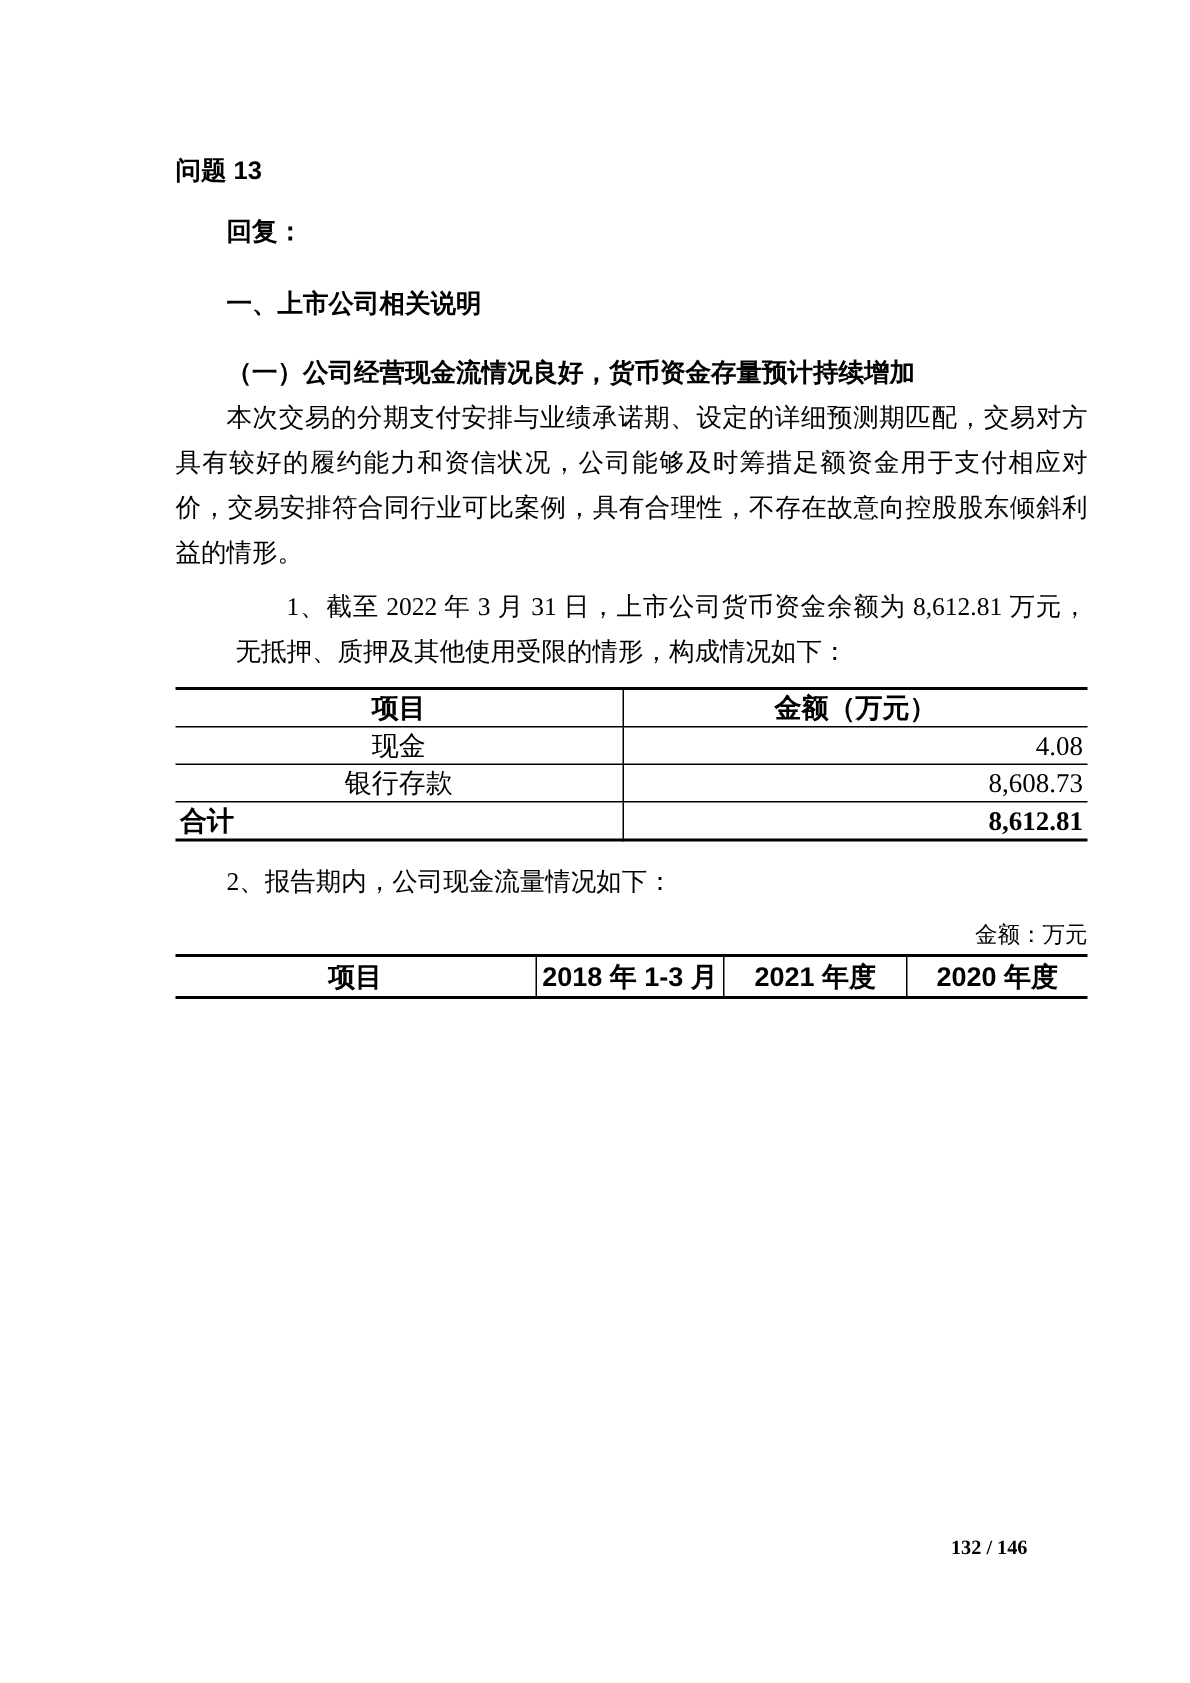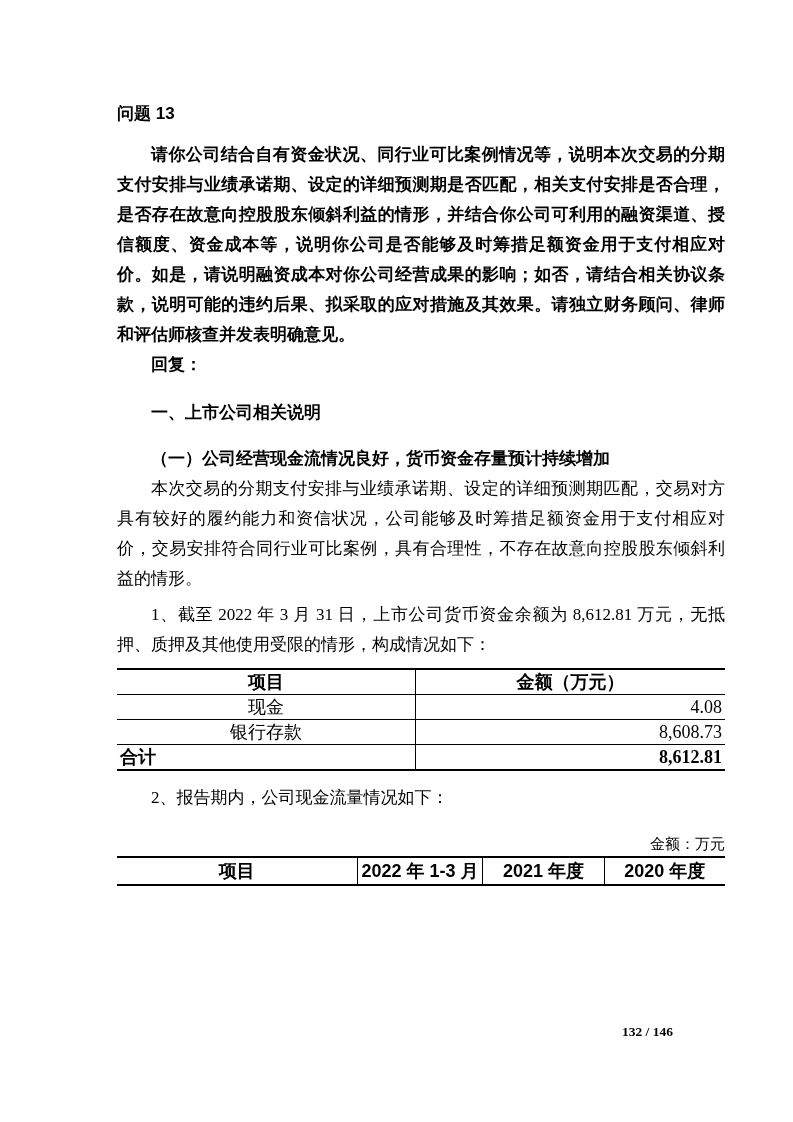--- a/index.html
+++ b/index.html
@@ -47,21 +47,21 @@
   p.sec-heading {
     font-weight: 700;
     font-family: "Liberation Sans", sans-serif;
     margin-top: 18px;
   }
   p.sub-heading {
     font-weight: 700;
     font-family: "Liberation Sans", sans-serif;
     margin-top: 16px;
   }
-  p.item-para1 { margin-top: 6px; }
+  p.item-para1 { margin-top: 6px; margin-left: 40px; }
   p.item-para2 { margin-top: 12px; }
 
   
   table {
     width: 100%;
     border-collapse: collapse;
     table-layout: fixed;
     font-size: 18px;
   }
   .t1 {
@@ -77,21 +77,21 @@
   }
   .t1 tr:last-child th, .t1 tr:last-child td { border-bottom: none; }
   .t1 .c1 { width: 48%; border-right: 1.5px solid #000; }
   .t1 th { font-weight: 700; text-align: center; font-family: "Liberation Sans", sans-serif; }
   .t1 td.item { text-align: center; }
   .t1 td.amount { text-align: right; }
   .t1 .total td { font-weight: 700; }
   .t1 .total td.item { text-align: left; font-family: "Liberation Sans", sans-serif; }
 
   .unit-note {
-    margin-top: 22px;
+    margin-top: 12px;
     font-size: 15px;
     line-height: 18px;
     text-align: right;
   }
   .t2 {
     margin-top: 3px;
     border-top: 2.5px solid #000;
     border-bottom: 2.5px solid #000;
   }
   .t2 th {
@@ -104,35 +104,34 @@
   }
   .t2 th + th { border-left: 1.5px solid #000; }
   .t2 th:nth-child(1) { width: 40%; }
   .t2 th:nth-child(2) { width: 20.5%; }
   .t2 th:nth-child(3) { width: 19.75%; }
   .t2 th:nth-child(4) { width: 19.75%; }
 
   .page-footer {
     position: absolute;
     top: 1024px;
-    right: 120px;
+    right: 108px;
     font-size: 13.5px;
     font-weight: 700;
     font-family: "Liberation Serif", serif;
   }
 </style>
 </head>
 <body>
 
 <div class="page">
 
   <div class="doc-title">问题 13</div>
 
 
-  <p class="para bold-q">请你公司结合自有资金状况、同行业可比案例情况等，说明本次交易的分期支付安排与业绩承诺期、设定的详细预测期是否匹配，相关支付安排是否合理，是否存在故意向控股股东倾斜利益的情形，并结合你公司可利用的融资渠道、授信额度、资金成本等，说明你公司是否能够及时筹措足额资金用于支付相应对价。如是，请说明融资成本对你公司经营成果的影响；如否，请结合相关协议条款，说明可能的违约后果、拟采取的应对措施及其效果。请独立财务顾问、律师和评估师核查并发表明确意见。</p>
 
   <p class="para reply-label">回复：</p>
 
   <p class="para sec-heading">一、上市公司相关说明</p>
 
   <p class="para sub-heading">（一）公司经营现金流情况良好，货币资金存量预计持续增加</p>
 
   <p class="para">本次交易的分期支付安排与业绩承诺期、设定的详细预测期匹配，交易对方具有较好的履约能力和资信状况，公司能够及时筹措足额资金用于支付相应对价，交易安排符合同行业可比案例，具有合理性，不存在故意向控股股东倾斜利益的情形。</p>
 
   <p class="para item-para1">1、截至 2022 年 3 月 31 日，上市公司货币资金余额为 8,612.81 万元，无抵押、质押及其他使用受限的情形，构成情况如下：</p>
@@ -159,21 +158,21 @@
   </table>
 
   <p class="para item-para2">2、报告期内，公司现金流量情况如下：</p>
 
   <div class="unit-note">金额：万元</div>
 
   <table class="t2">
     <tbody>
       <tr>
         <th>项目</th>
-        <th>2022 年 1-3 月</th>
+        <th>2018 年 1-3 月</th>
         <th>2021 年度</th>
         <th>2020 年度</th>
       </tr>
     </tbody>
   </table>
 
 </div>
 
 <div class="page-footer">132 / 146</div>
 

